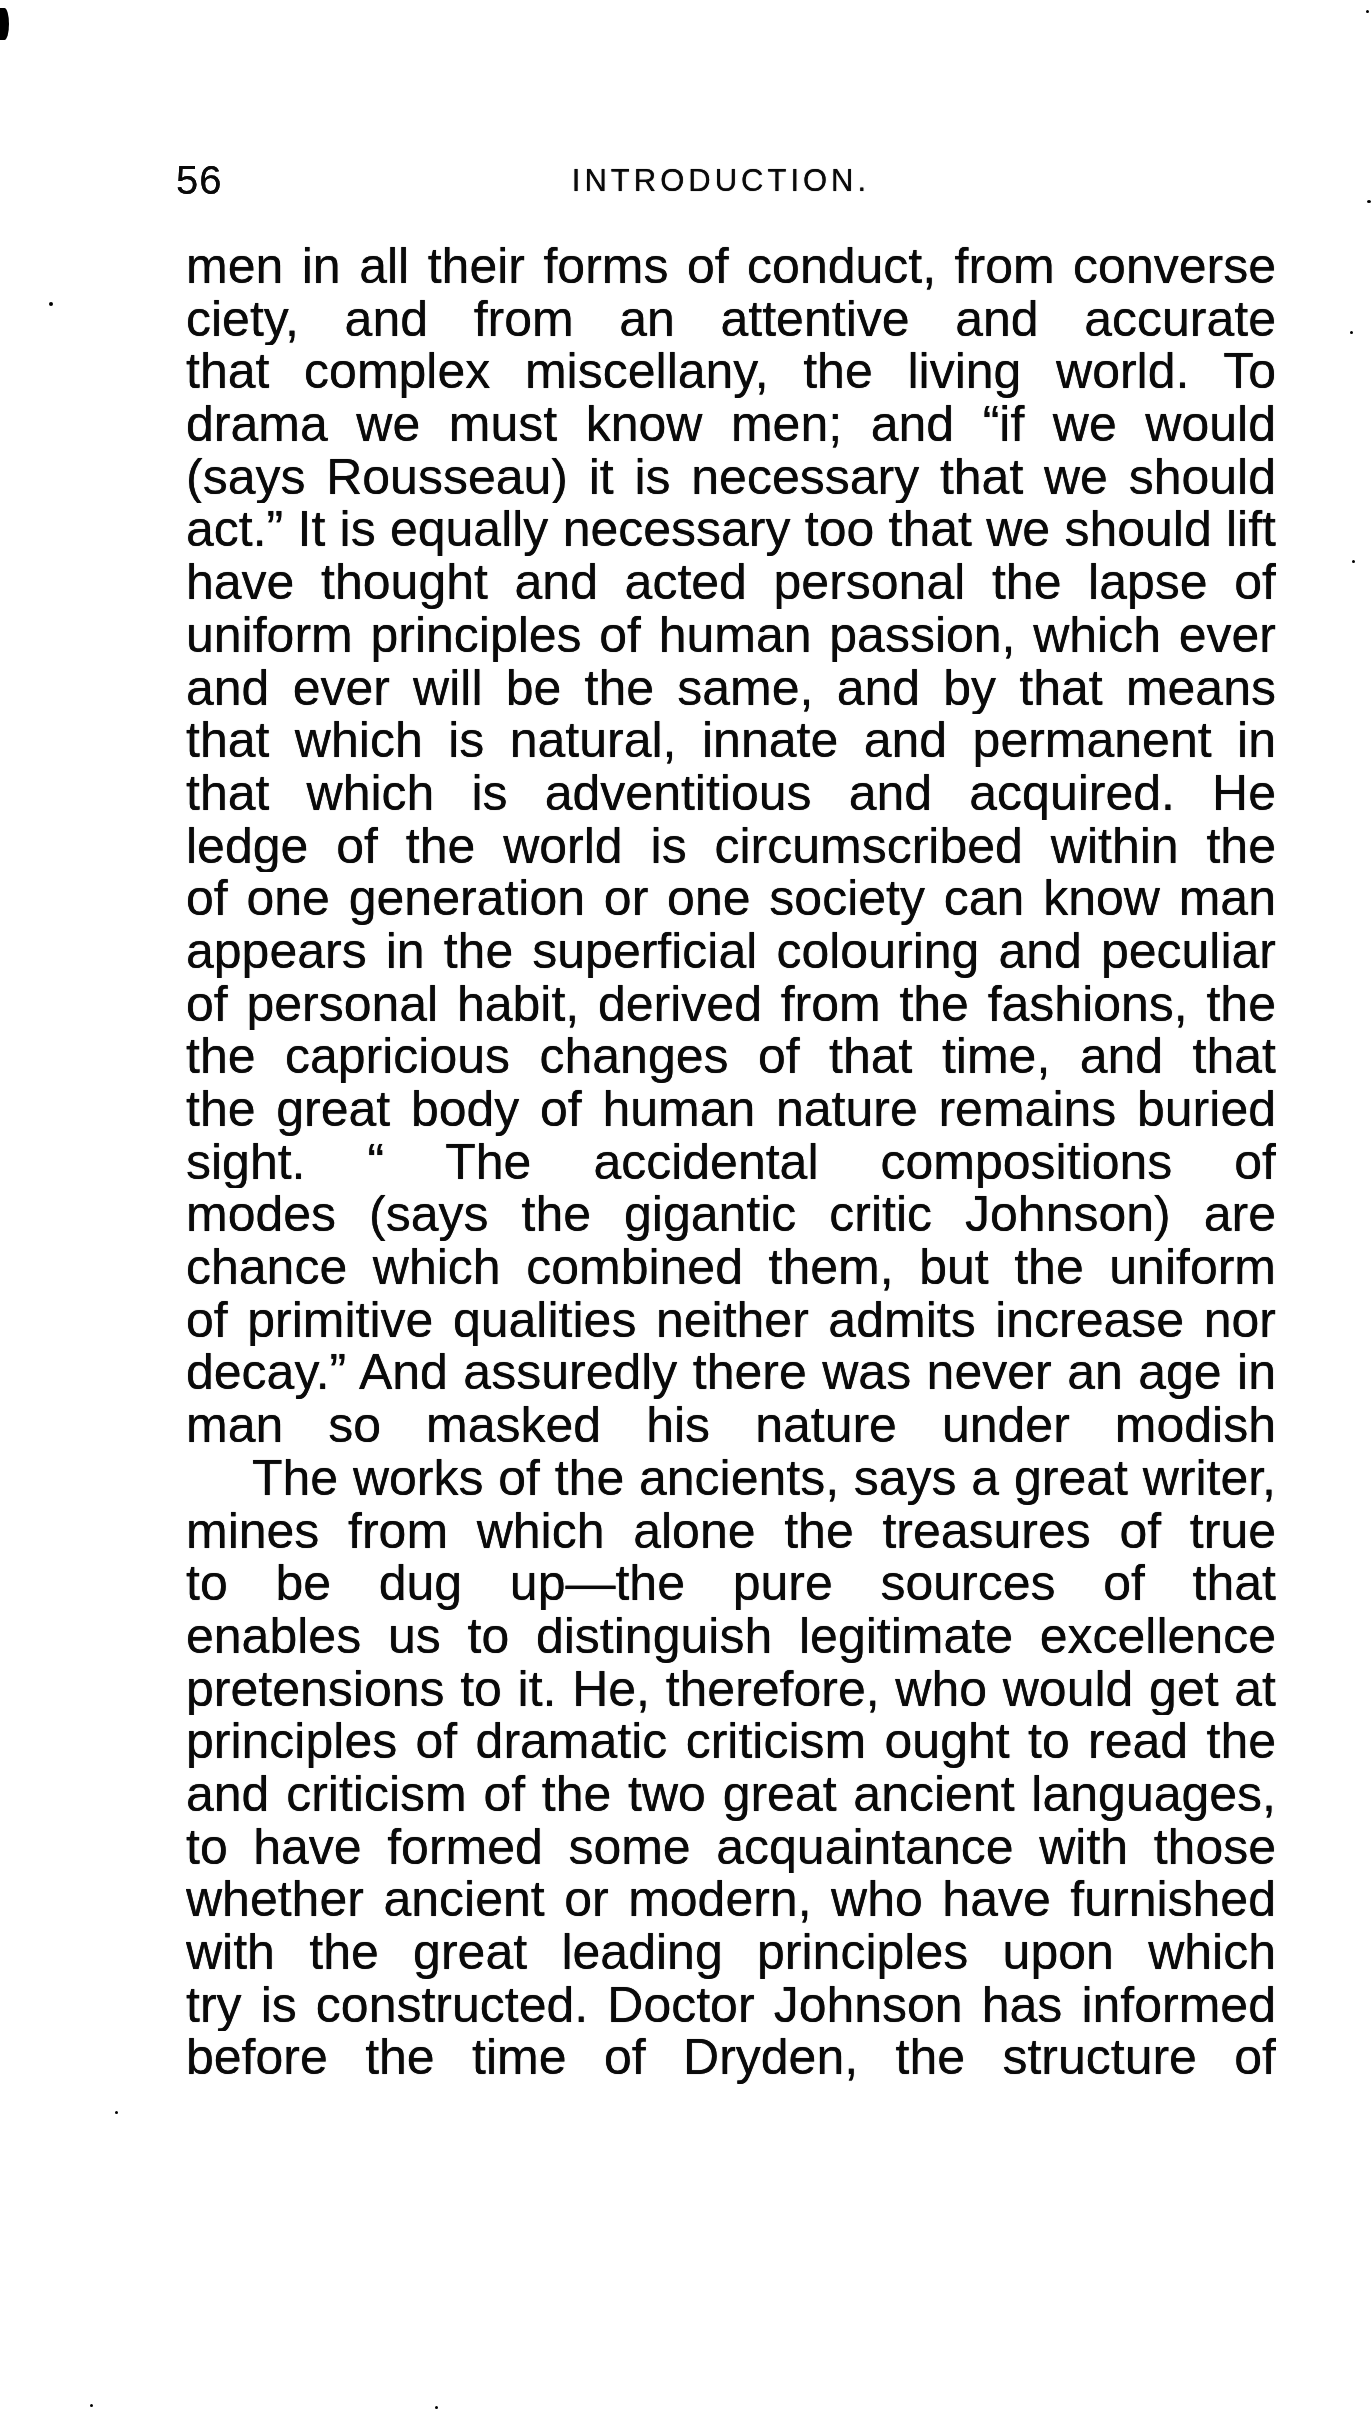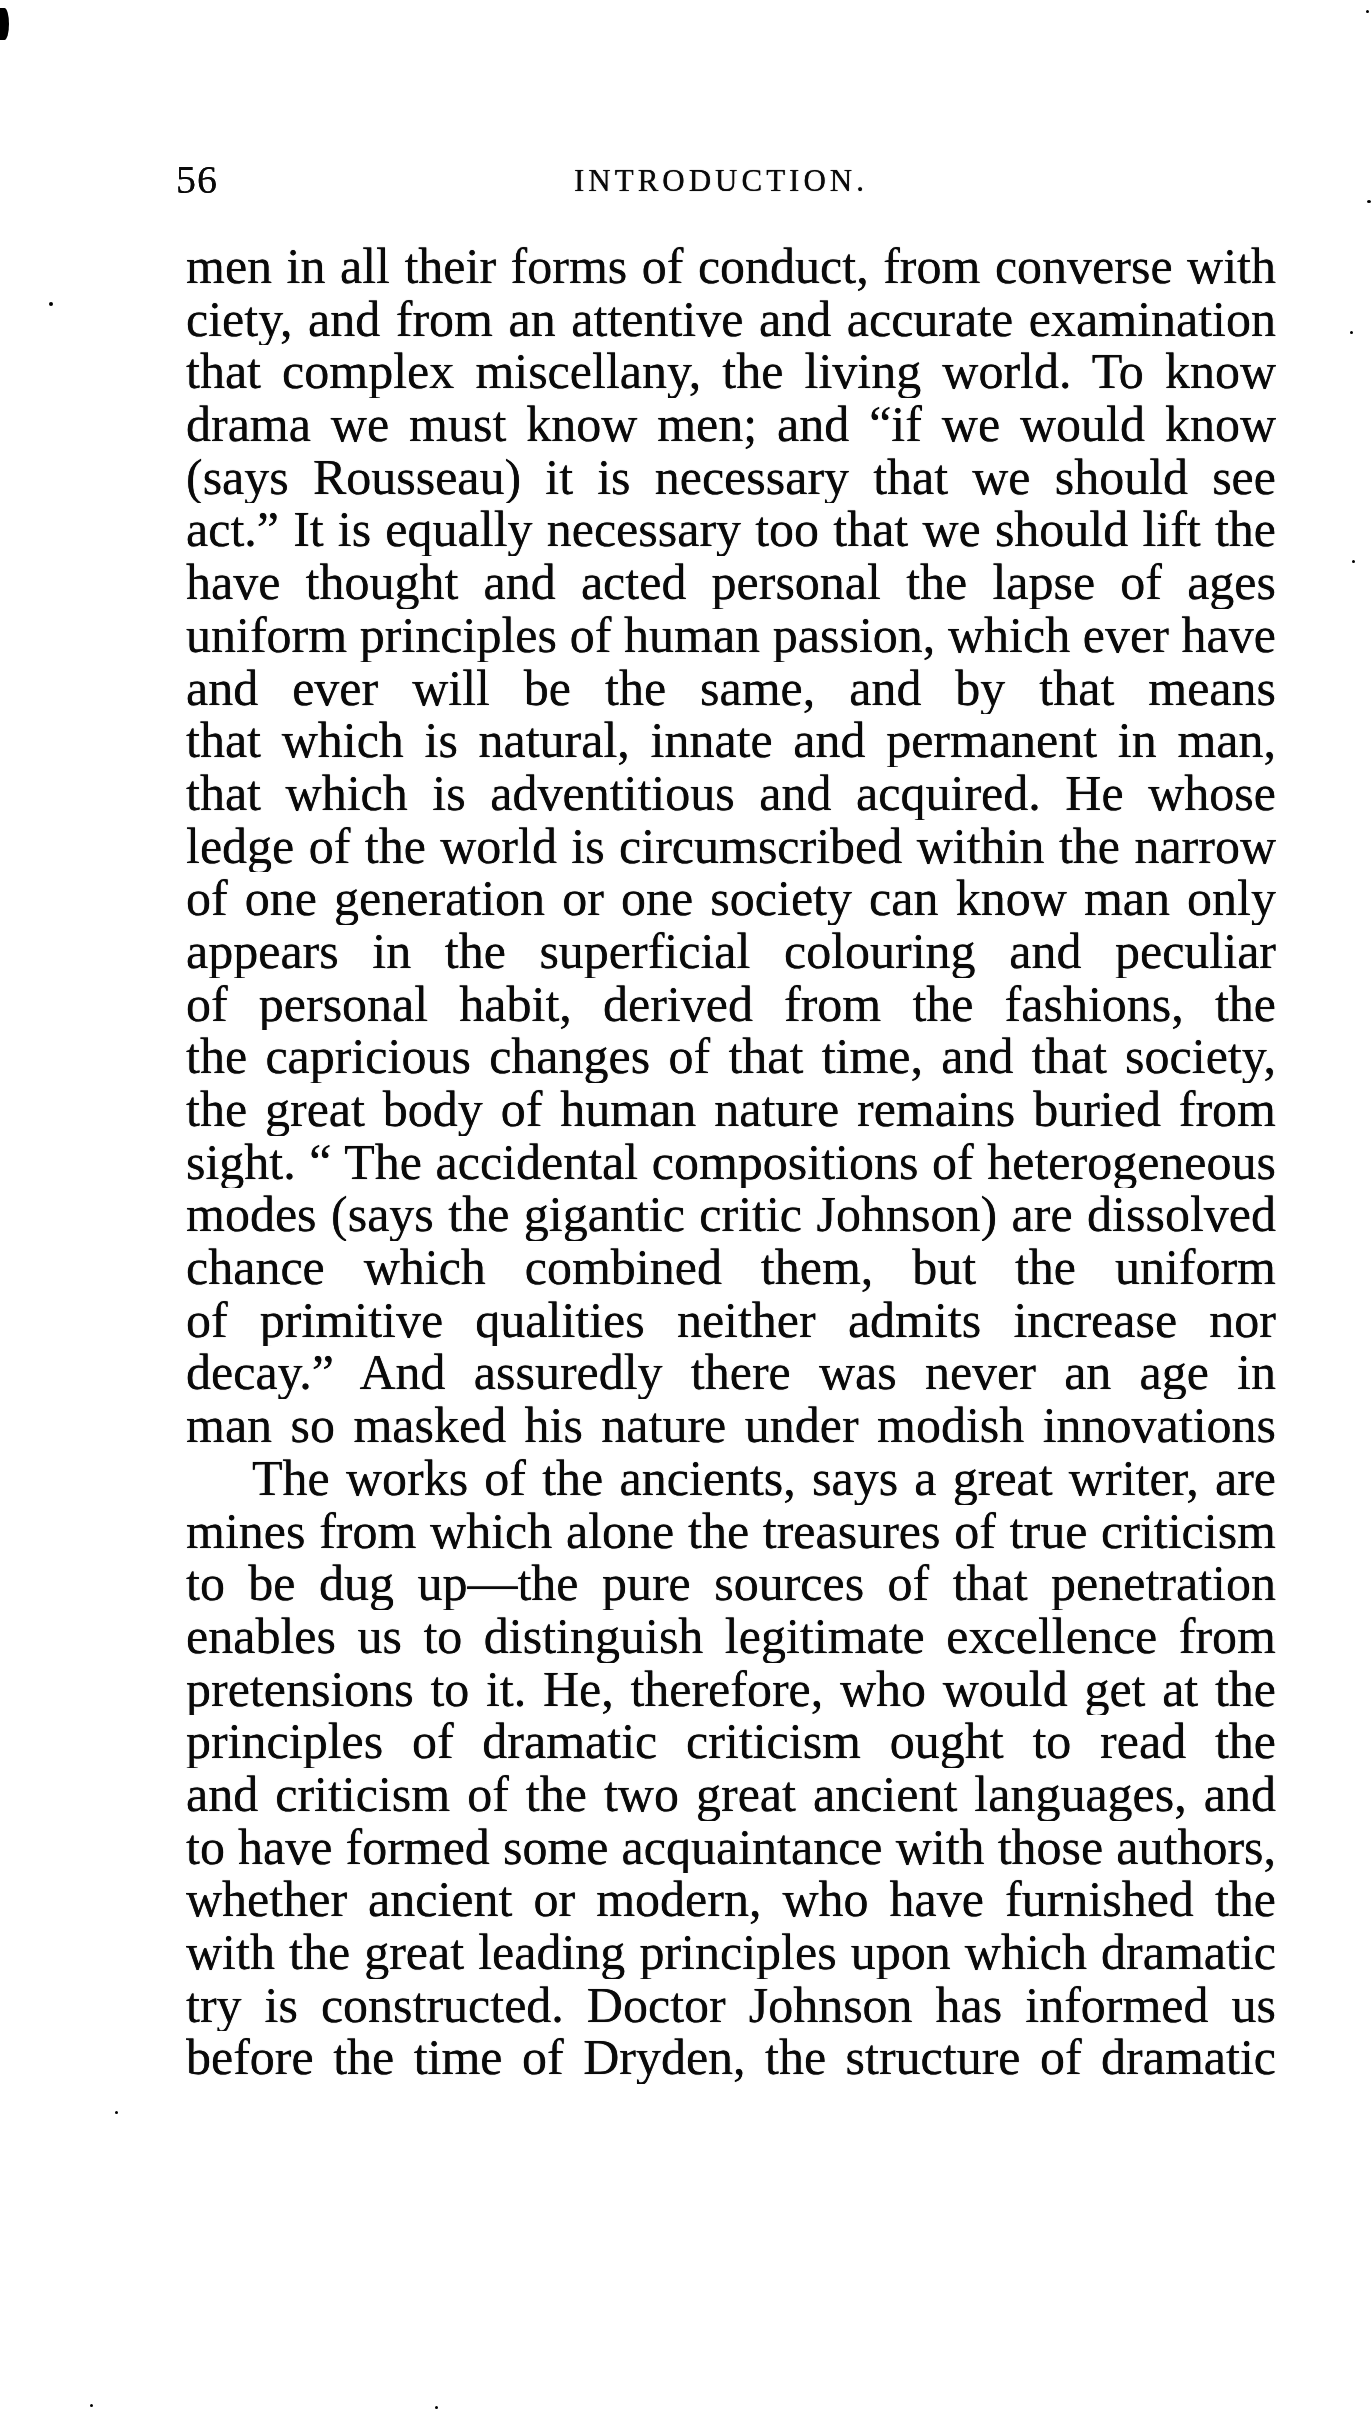--- a/index.html
+++ b/index.html
@@ -6,21 +6,21 @@
     margin: 0;
     padding: 0;
     background: #ffffff;
   }
   .page {
     position: relative;
     width: 1372px;
     height: 2413px;
     background: #ffffff;
     overflow: hidden;
-    font-family: Liberation Serif, serif;
+    font-family: Liberation Sans, sans-serif;
     color: #0a0a0a;
   }
   
   .header-row {
     position: absolute;
     top: 156px;
     left: 176px;
     width: 1090px;
     height: 44px;
   }

